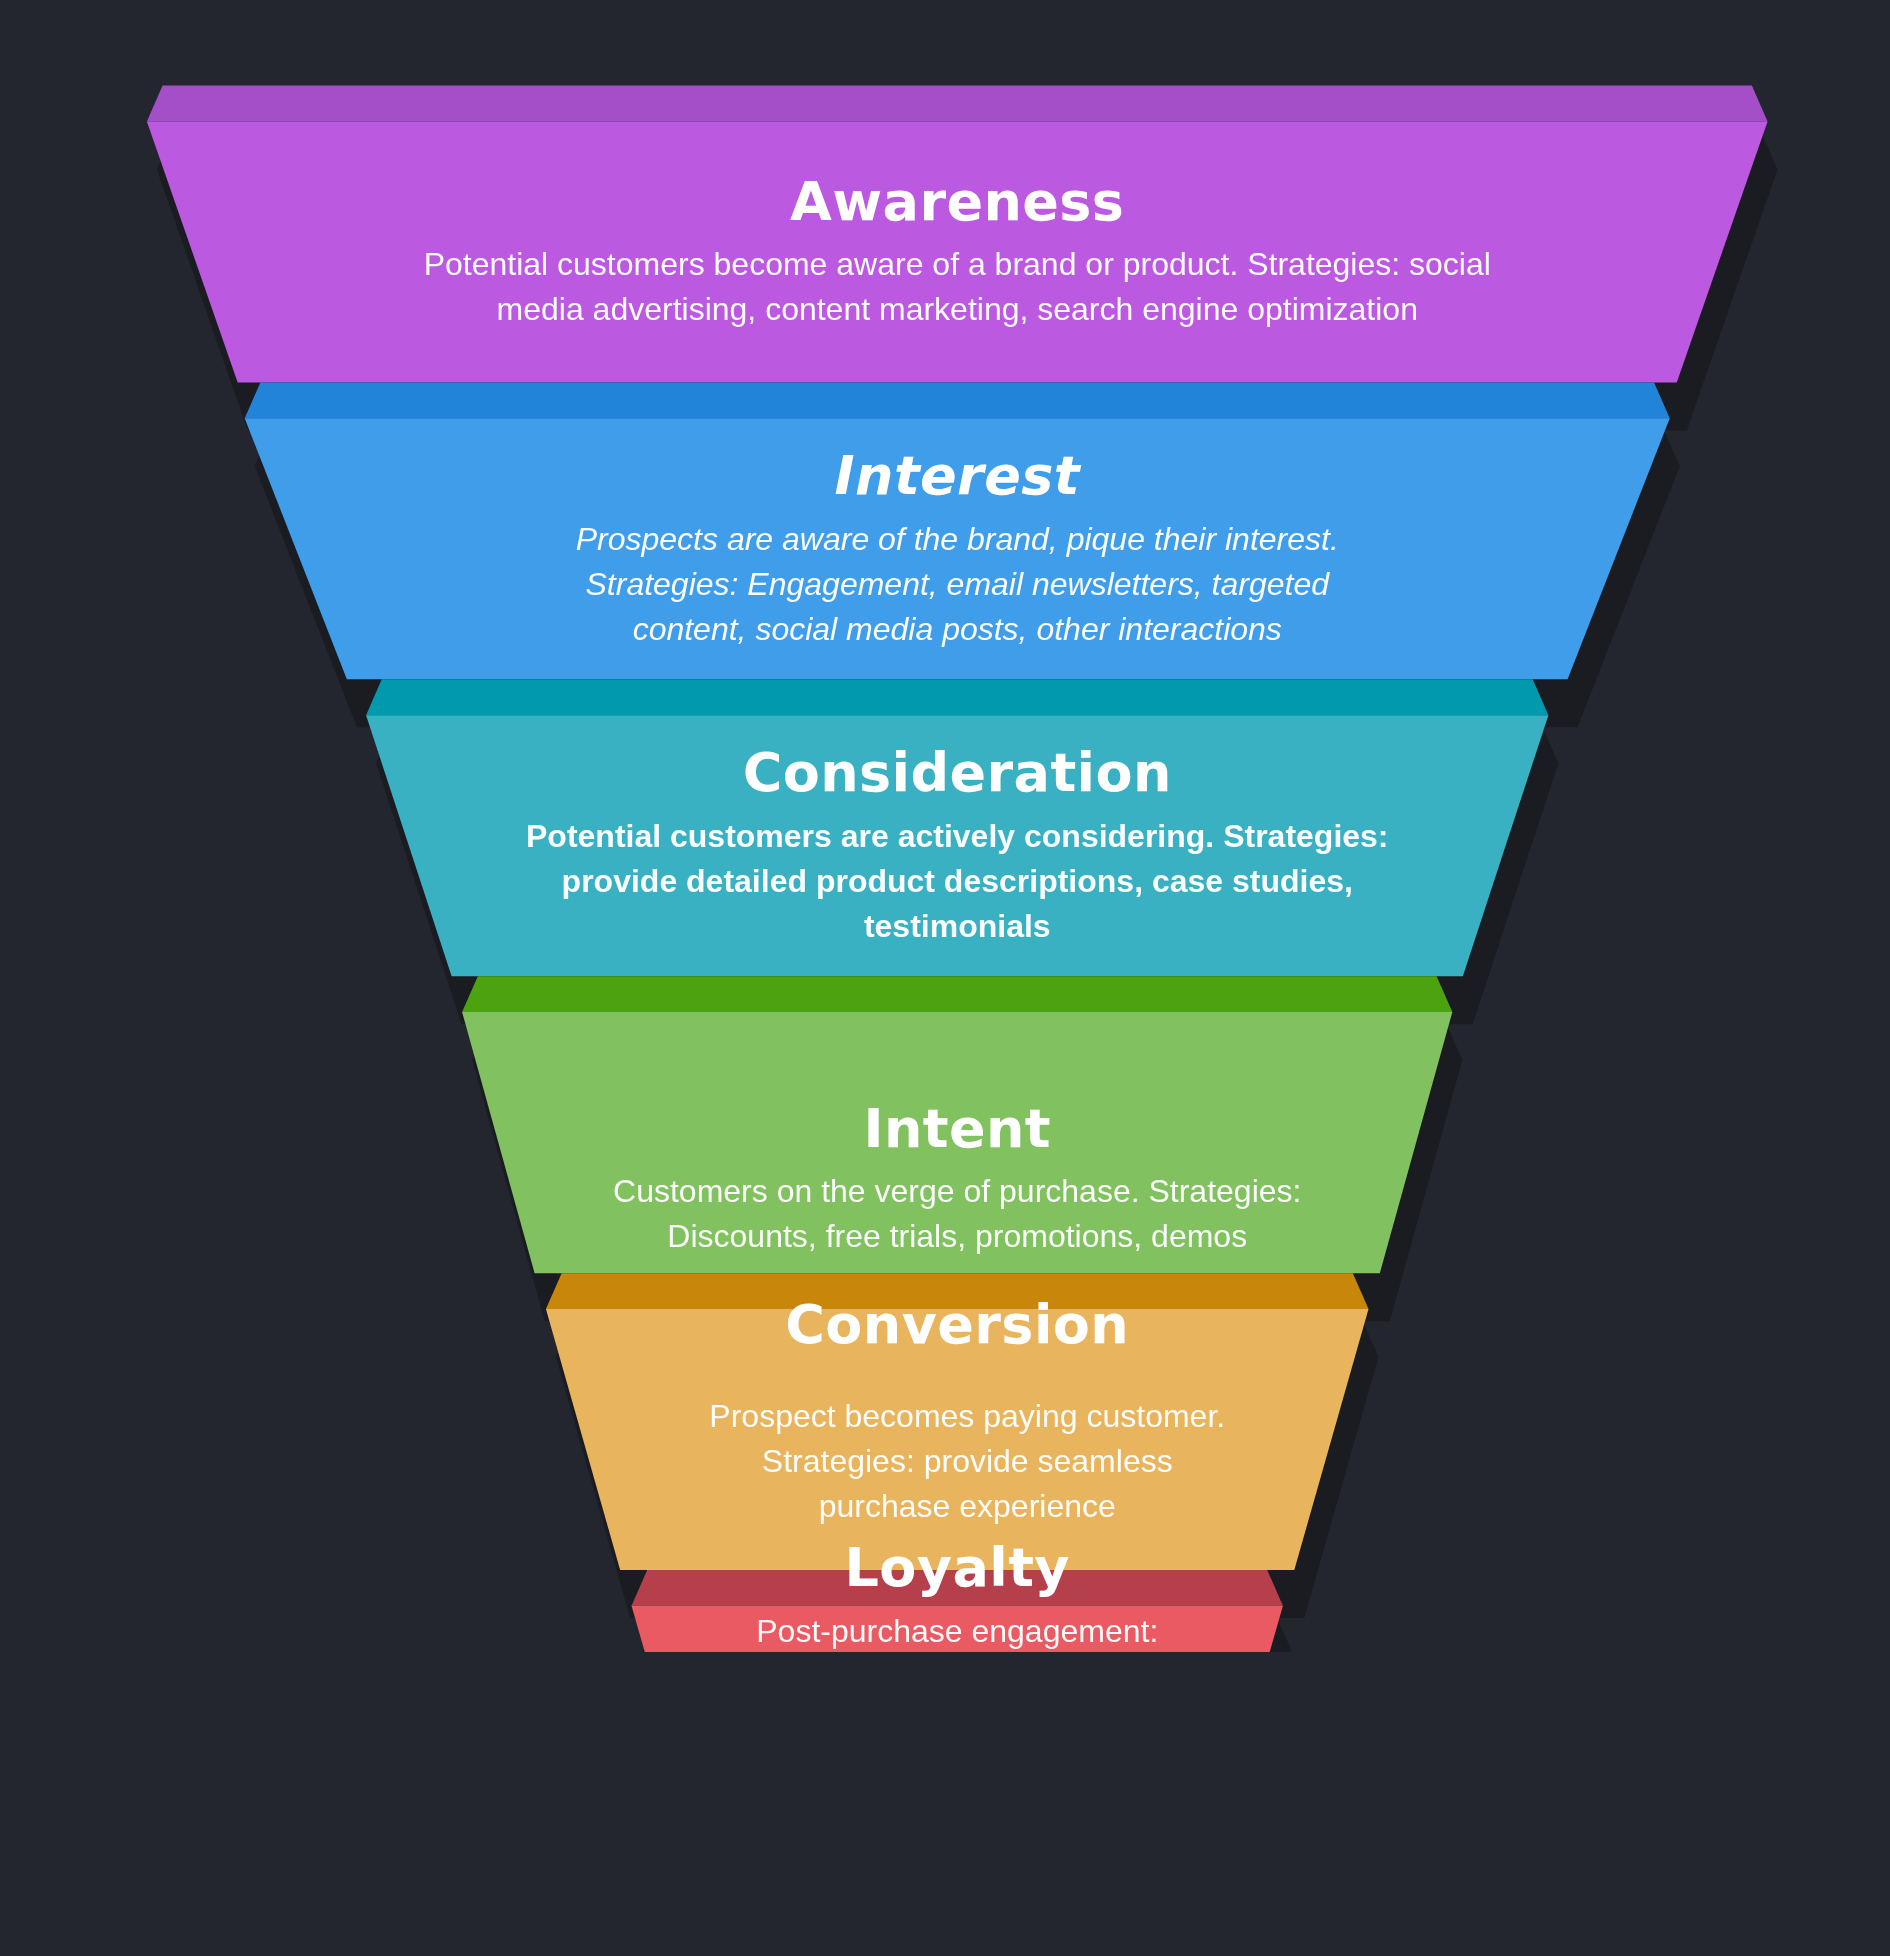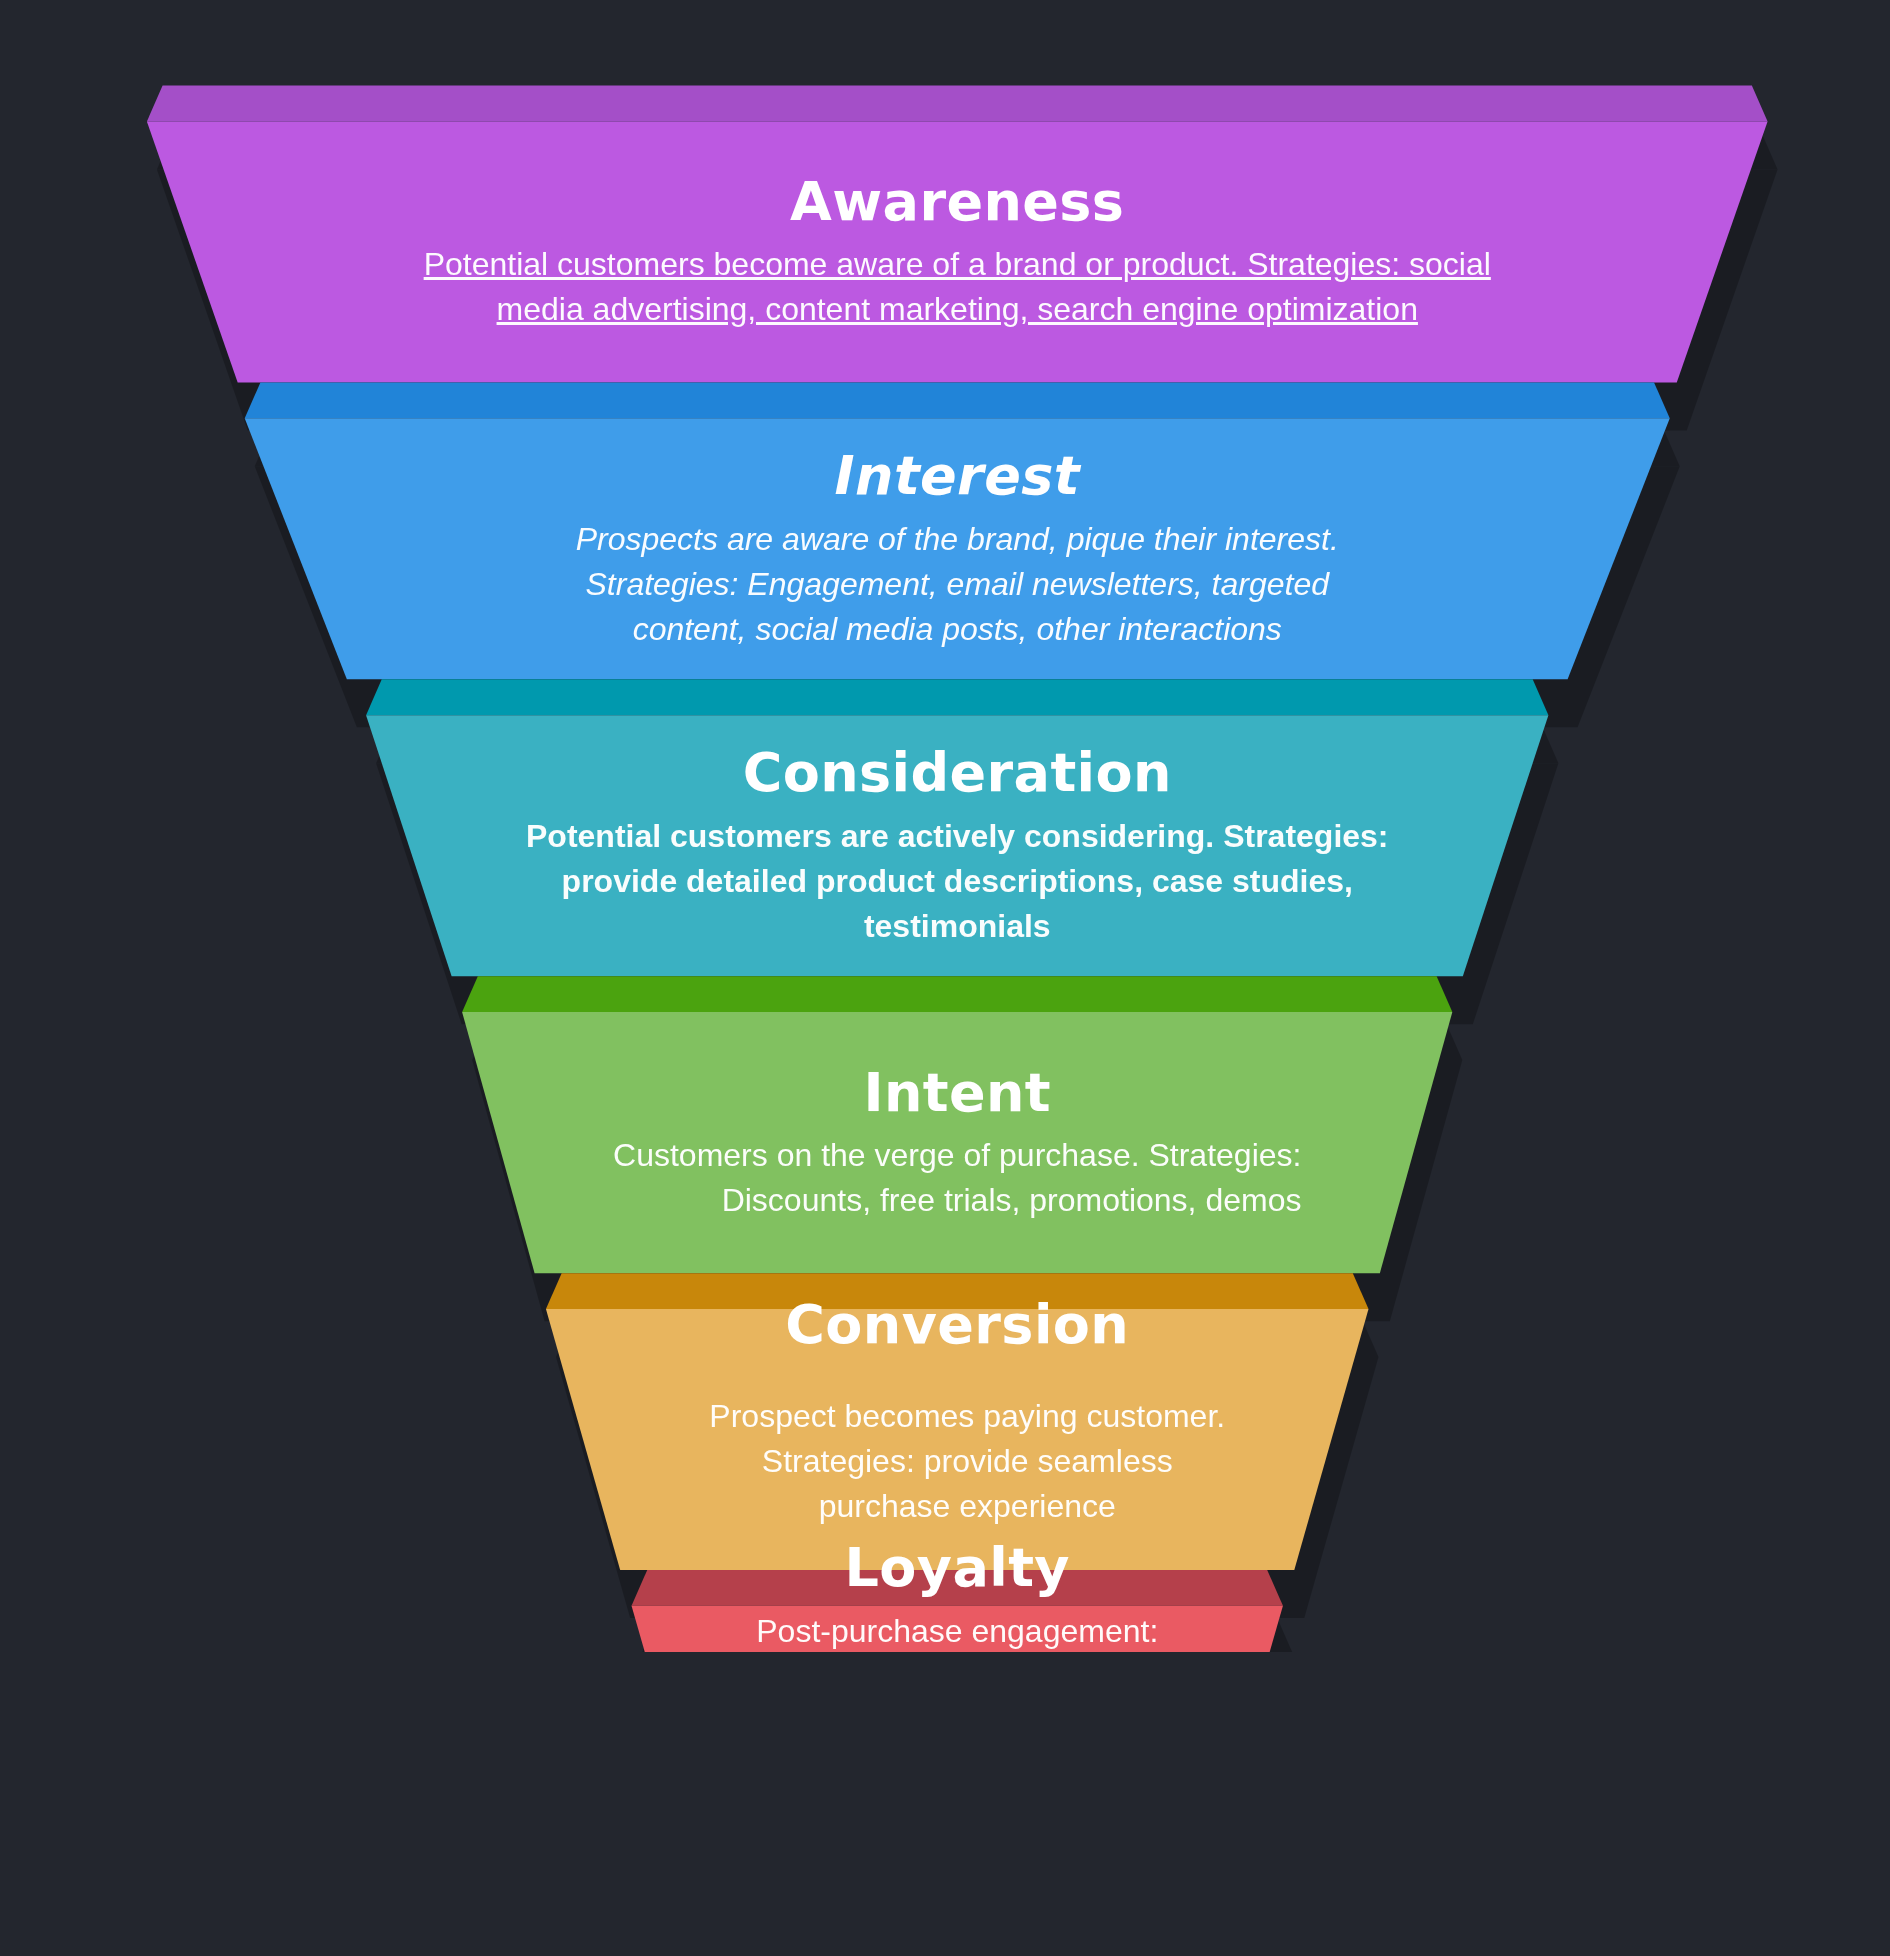--- a/index.html
+++ b/index.html
@@ -48,24 +48,24 @@
     font-family: "Liberation Sans", sans-serif;
     font-size: 32px;
     line-height: 45px;
     white-space: pre-line;
     color: rgba(255,255,255,0.97);
     margin: 0;
   }
   .t-awareness     { top: 121px; }
   .t-interest      { top: 418px; font-style: italic; }
   .t-consideration { top: 715px; }
-  .t-intent        { top: 1012px; text-align: right; }
+  .t-intent        { top: 1048px; }
   .t-conversion    { top: 1281px; gap: 28px; }
   .t-loyalty       { top: 1510px; }
-  .t-awareness     .seg-desc { max-width: 1363px; text-decoration: underline; }
+  .t-awareness     .seg-desc { max-width: 1363px; }
   .t-interest      .seg-desc { max-width: 1170px; }
   .t-consideration .seg-desc { max-width: 1031px; font-weight: bold; }
   .t-intent        .seg-desc { max-width: 882px; }
   .t-conversion    .seg-desc { max-width: 769px; margin-left: 20px; }
   .t-loyalty       .seg-desc { max-width: 594px; }
 </style>
 </head>
 <body>
 
 <div class="stage">

